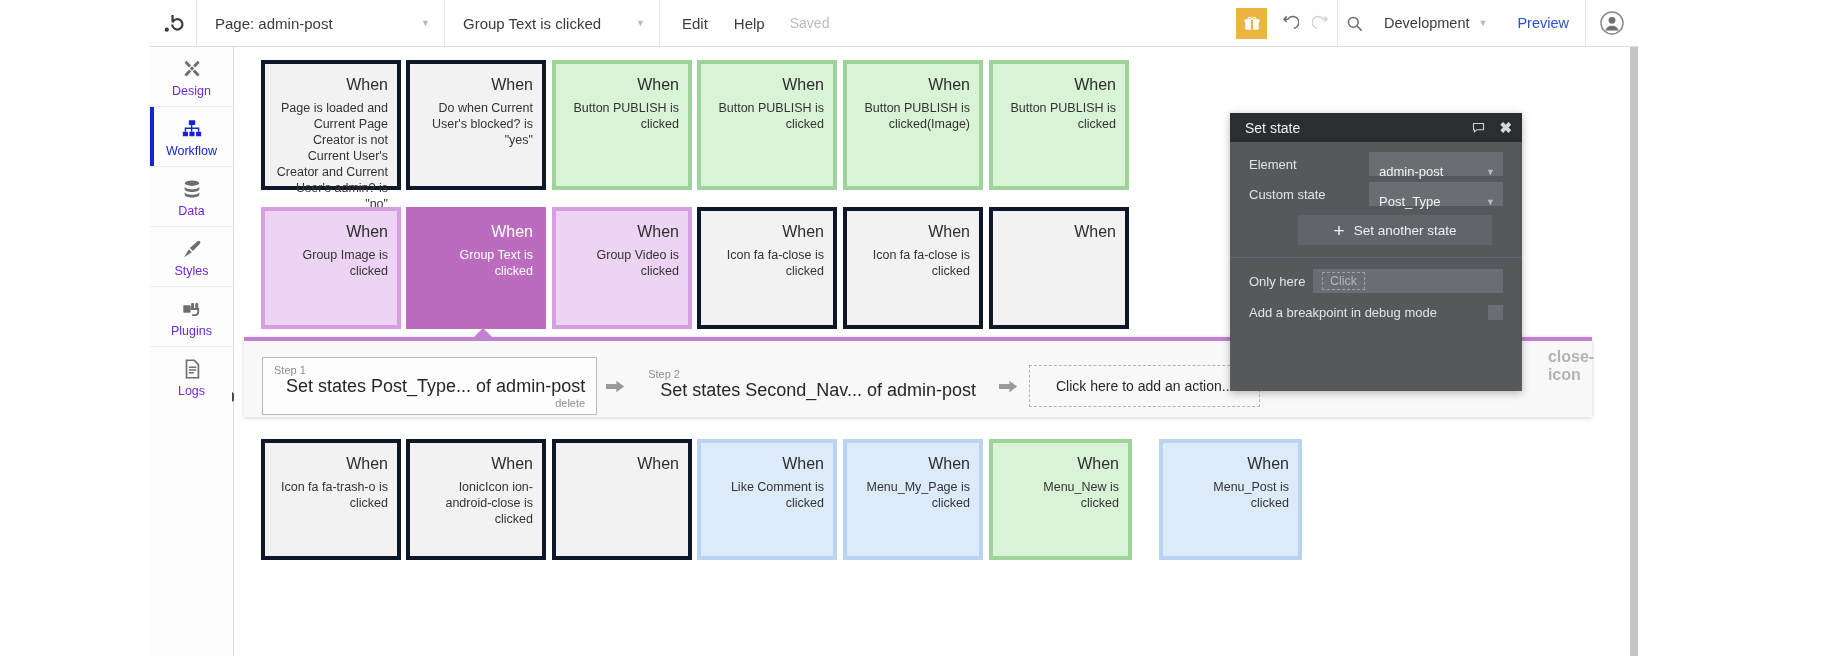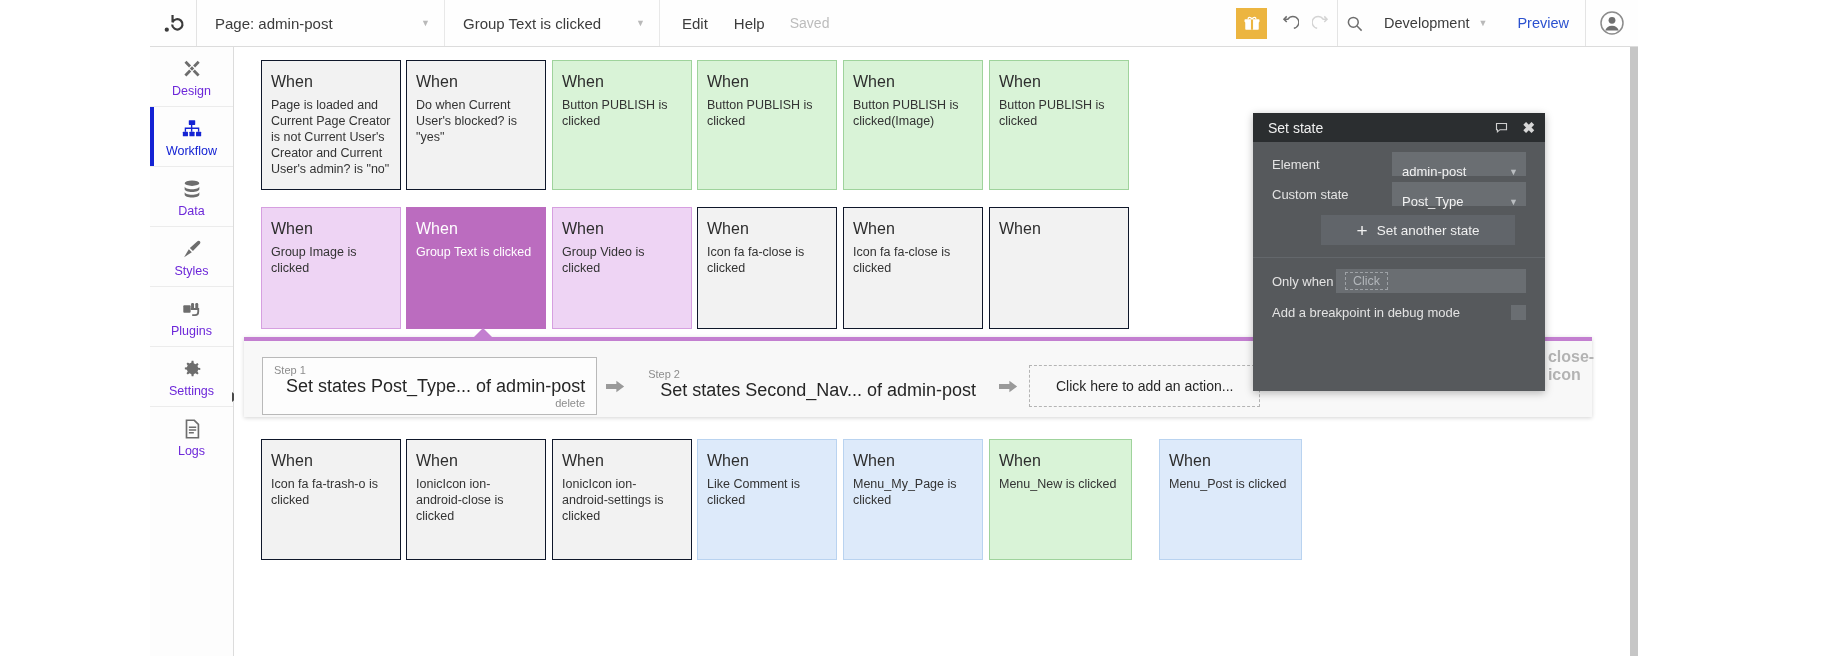--- a/index.html
+++ b/index.html
@@ -105,23 +105,23 @@
     position:absolute; left:234px; top:47px; width:1396px; height:609px;
     background:#ffffff; overflow:hidden;
   }
   .scrollbar {
     position:absolute; left:1630px; top:47px; width:8px; height:609px; background:#f2f2f2;
   }
   .scrollbar .thumb { position:absolute; left:0; top:0; width:8px; height:609px; background:#c6c6c6; }
 
   
   .card {
-    position:absolute; width:140px; border:1px solid #0f172a;
+    position:absolute; width:140px; border:4px solid #0f172a;
     background:#f2f2f2; cursor:pointer;
-    padding:10px 9px 0 9px; text-align:left;
+    padding:10px 9px 0 9px; text-align:right;
   }
   .card .c-when { font-size:16px; color:#2d2d2d; line-height:22px; margin-bottom:4px; }
   .card .c-desc { font-size:12.5px; color:#333; line-height:16px; }
   .card.green  { background:#d9f3d7; border-color:#9fd39c; }
   .card.purple { background:#eed4f4; border-color:#d69fe0; }
   .card.purple-sel { background:#bb6cbf; border-color:#bb6cbf; }
   .card.purple-sel .c-when, .card.purple-sel .c-desc { color:#ffffff; }
   .card.blue   { background:#ddeafa; border-color:#b9d3f0; }
 
   .row1 { top:13px;  height:130px; }
@@ -158,21 +158,21 @@
   .add-action {
     border:1px dashed #b4b4b4; background:transparent;
     padding:0 26px; height:42px; display:flex; align-items:center;
     font-size:14px; color:#262626; white-space:nowrap; cursor:pointer;
     margin-left:2px;
   }
 
   
   .panel {
     position:absolute; left:996px; top:66px; width:292px; height:278px;
-    background:#56595c; box-shadow:0 2px 8px rgba(0,0,0,0.28); z-index:40;margin-left:23px;
+    background:#56595c; box-shadow:0 2px 8px rgba(0,0,0,0.28); z-index:40;
   }
   .panel-head {
     height:29px; background:#2b2e30; display:flex; align-items:center;
     padding:0 10px 0 15px;
   }
   .panel-head .p-title { flex:1; font-size:14px; color:#f0f0f0; }
   .panel-head .p-ico { color:#cfcfcf; margin-left:13px; cursor:pointer; display:flex; align-items:center; }
   .panel-head .p-ico svg { width:15px; height:15px; }
   .panel-head .p-close { color:#d7d7d7; font-size:15px; font-weight:700; margin-left:13px; cursor:pointer; }
 
@@ -342,28 +342,20 @@
         <svg viewBox="0 0 24 24" fill="currentColor">
           <rect x="2.5" y="8" width="8" height="8" rx="1"></rect>
           <rect x="11" y="5.5" width="3.2" height="7" rx="1.2"></rect>
           <rect x="15.6" y="5.5" width="3.2" height="7" rx="1.2"></rect>
           <path d="M10.6 12h8.2v3.2a3.4 3.4 0 0 1-3.4 3.4h-3.2" fill="none" stroke="currentColor" stroke-width="2"></path>
         </svg>
       </span>
       <span class="ri-label">Plugins</span>
     </div>
 
-    <div class="rail-item">
-      <span class="ri-icon">
-        <svg viewBox="0 0 24 24" fill="currentColor">
-          <path d="M12 8.4a3.6 3.6 0 1 0 0 7.2 3.6 3.6 0 0 0 0-7.2zm9 4.6v-2l-2.3-.4a7 7 0 0 0-.8-1.9l1.3-1.9-1.4-1.4-1.9 1.3a7 7 0 0 0-1.9-.8L13.6 3h-2l-.4 2.3a7 7 0 0 0-1.9.8L7.4 4.8 6 6.2l1.3 1.9a7 7 0 0 0-.8 1.9L4.2 10.4v2l2.3.4a7 7 0 0 0 .8 1.9L6 16.6 7.4 18l1.9-1.3a7 7 0 0 0 1.9.8l.4 2.3h2l.4-2.3a7 7 0 0 0 1.9-.8l1.9 1.3 1.4-1.4-1.3-1.9a7 7 0 0 0 .8-1.9z"></path>
-        </svg>
-      </span>
-      <span class="ri-label">Settings</span>
-    </div>
 
     <div class="rail-item last">
       <span class="ri-icon">
         <svg viewBox="0 0 24 24" fill="currentColor">
           <path d="M6 2.5h8.5L19 7v14.5H6z" fill="none" stroke="currentColor" stroke-width="1.8"></path>
           <path d="M8.6 10h8M8.6 13h8M8.6 16h5.4" stroke="currentColor" stroke-width="1.6"></path>
         </svg>
       </span>
       <span class="ri-label">Logs</span>
     </div>
@@ -458,21 +450,20 @@
     <div class="card row3" style="left:27px">
       <div class="c-when">When</div>
       <div class="c-desc">Icon fa fa-trash-o is clicked</div>
     </div>
     <div class="card row3" style="left:172px">
       <div class="c-when">When</div>
       <div class="c-desc">IonicIcon ion-android-close is clicked</div>
     </div>
     <div class="card row3" style="left:318px">
       <div class="c-when">When</div>
-      <div class="c-desc">IonicIcon ion-android-settings is clicked</div>
     </div>
     <div class="card row3 blue" style="left:463px">
       <div class="c-when">When</div>
       <div class="c-desc">Like Comment is clicked</div>
     </div>
     <div class="card row3 blue" style="left:609px">
       <div class="c-when">When</div>
       <div class="c-desc">Menu_My_Page is clicked</div>
     </div>
     <div class="card row3 green" style="left:755px; width:143px">
@@ -515,21 +506,21 @@
 
         <div class="p-add">
           <span class="plus">+</span>
           <span>Set another state</span>
         </div>
       </div>
 
       <div class="p-divider"></div>
 
       <div class="p-row2">
-        <span class="p-label">Only when</span>
+        <span class="p-label">Only here</span>
         <span class="p-onlywhen">
           <span class="ow-chip">Click</span>
         </span>
       </div>
 
       <div class="p-row3">
         <span class="p-label">Add a breakpoint in debug mode</span>
         <span class="p-check"></span>
       </div>
     </div>

